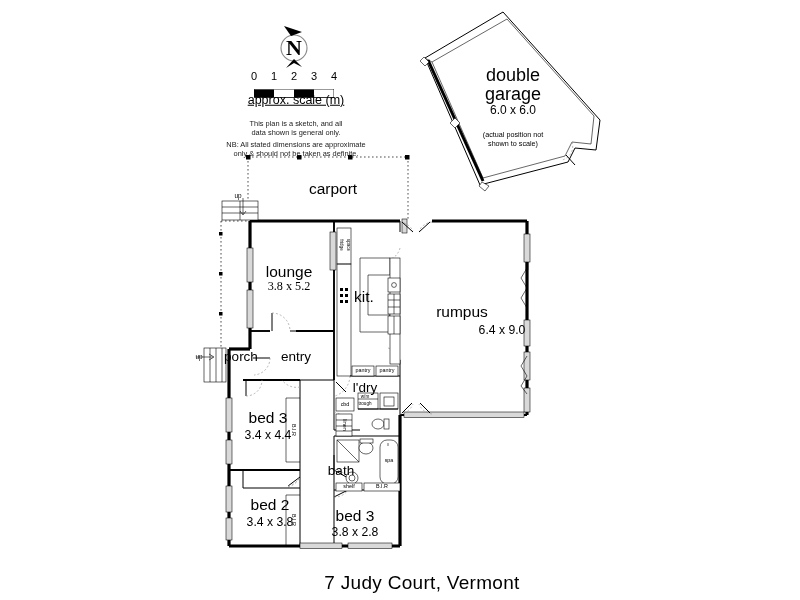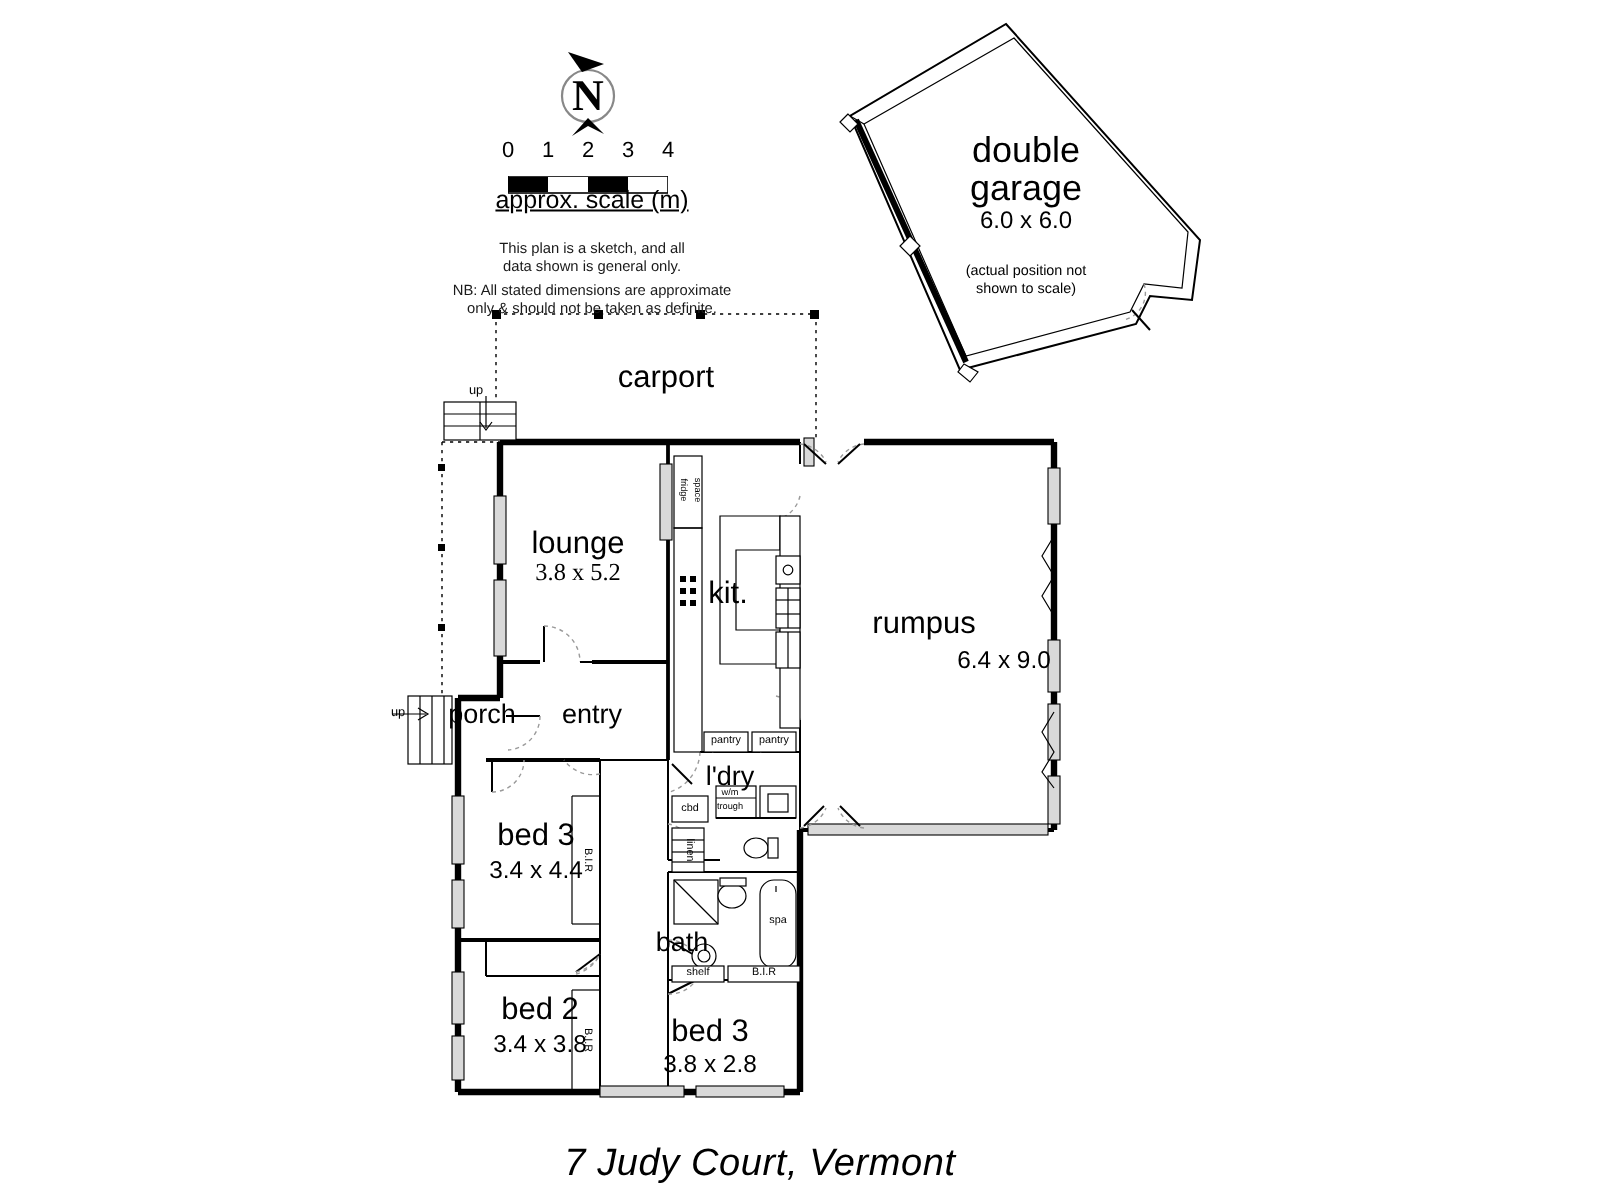--- a/index.html
+++ b/index.html
@@ -447,15 +447,15 @@
 
   <div class="txt tiny2 ctr vert" style="left:293px; top:430px; transform:translate(-50%,-50%) rotate(90deg);">B.I.R</div>
   <div class="txt tiny2 ctr vert" style="left:293px; top:520px; transform:translate(-50%,-50%) rotate(90deg);">B.I.R</div>
 
   <div class="txt micro ctr" style="left:365px; top:397px;">w/m</div>
   <div class="txt micro ctr" style="left:365px; top:404px;">trough</div>
 
   <div class="txt up-label ctr" style="left:238px; top:196px;">up</div>
   <div class="txt up-label ctr" style="left:199px; top:357px;">up</div>
 
-  <div class="txt plan-title ctr" style="left:380px; top:582px;font-style:italic;">7 Judy Court, Vermont</div>
+  <div class="txt plan-title ctr" style="left:422px; top:582px;">7 Judy Court, Vermont</div>
 
 </div>
 
 </body></html>

